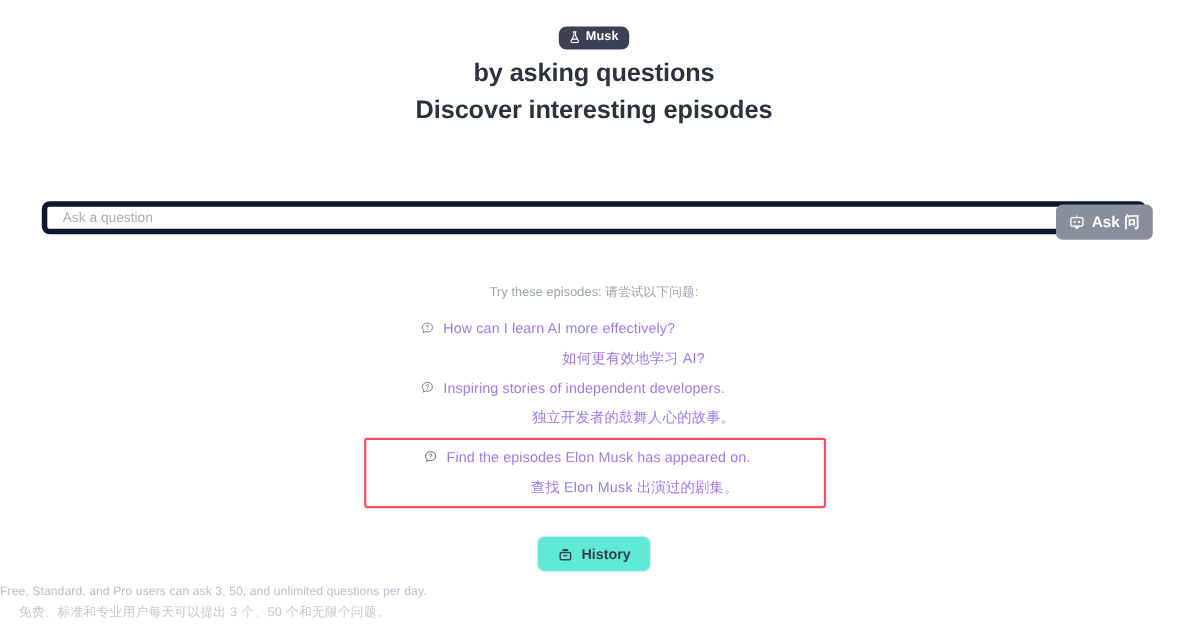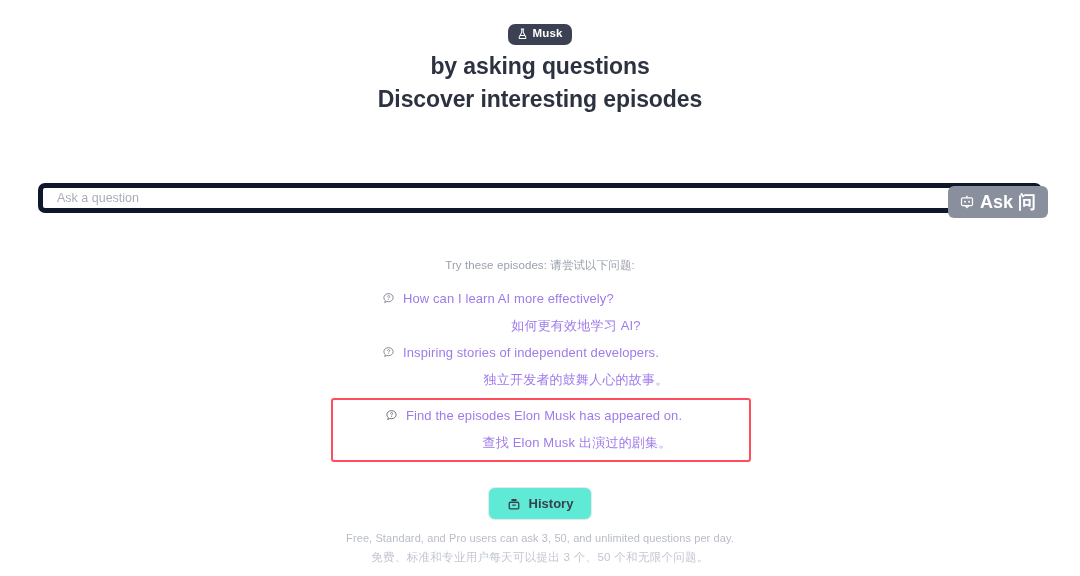--- a/index.html
+++ b/index.html
@@ -104,21 +104,21 @@
     min-width: 86px;
     background: #8a8f9e;
     color: #ffffff;
     border: 0;
     border-radius: 6px;
     display: inline-flex;
     align-items: center;
     justify-content: center;
     gap: 6px;
     font-family: "Liberation Sans", sans-serif;
-    font-size: 18px;
+    font-size: 14px;
     font-weight: 700;
     cursor: pointer;
     padding: 0 12px;
   }
   .ask-button svg { display: block; }
 
   
   .try-line {
     position: absolute;
     top: 258px;
@@ -194,33 +194,34 @@
     padding: 8px 18px;
     cursor: pointer;
   }
   .history-button svg { display: block; }
 
   
   .footer {
     position: absolute;
     top: 530px;
     left: 0; right: 0;
-    text-align: center;
+    text-align: left;
   }
   .footer-en {
     font-size: 11px;
     color: #b7bcc7;
     line-height: 1.6;
     letter-spacing: .1px;
   }
   .footer-cn {
     font-size: 11.5px;
     color: #c3c7d1;
     line-height: 1.7;
     letter-spacing: .3px;
+    margin-left: 17px;
   }
 </style>
 </head>
 <body>
 
 <div class="page">
 
   <div class="beta-wrap">
     <div class="beta-badge">
       <span>

